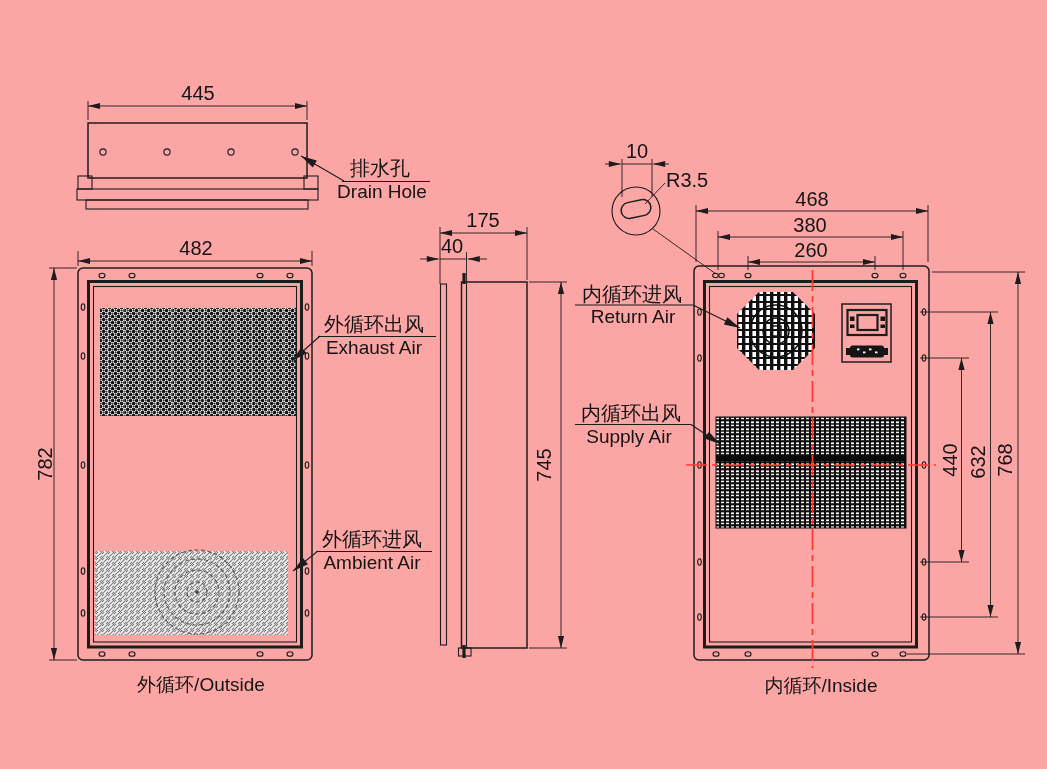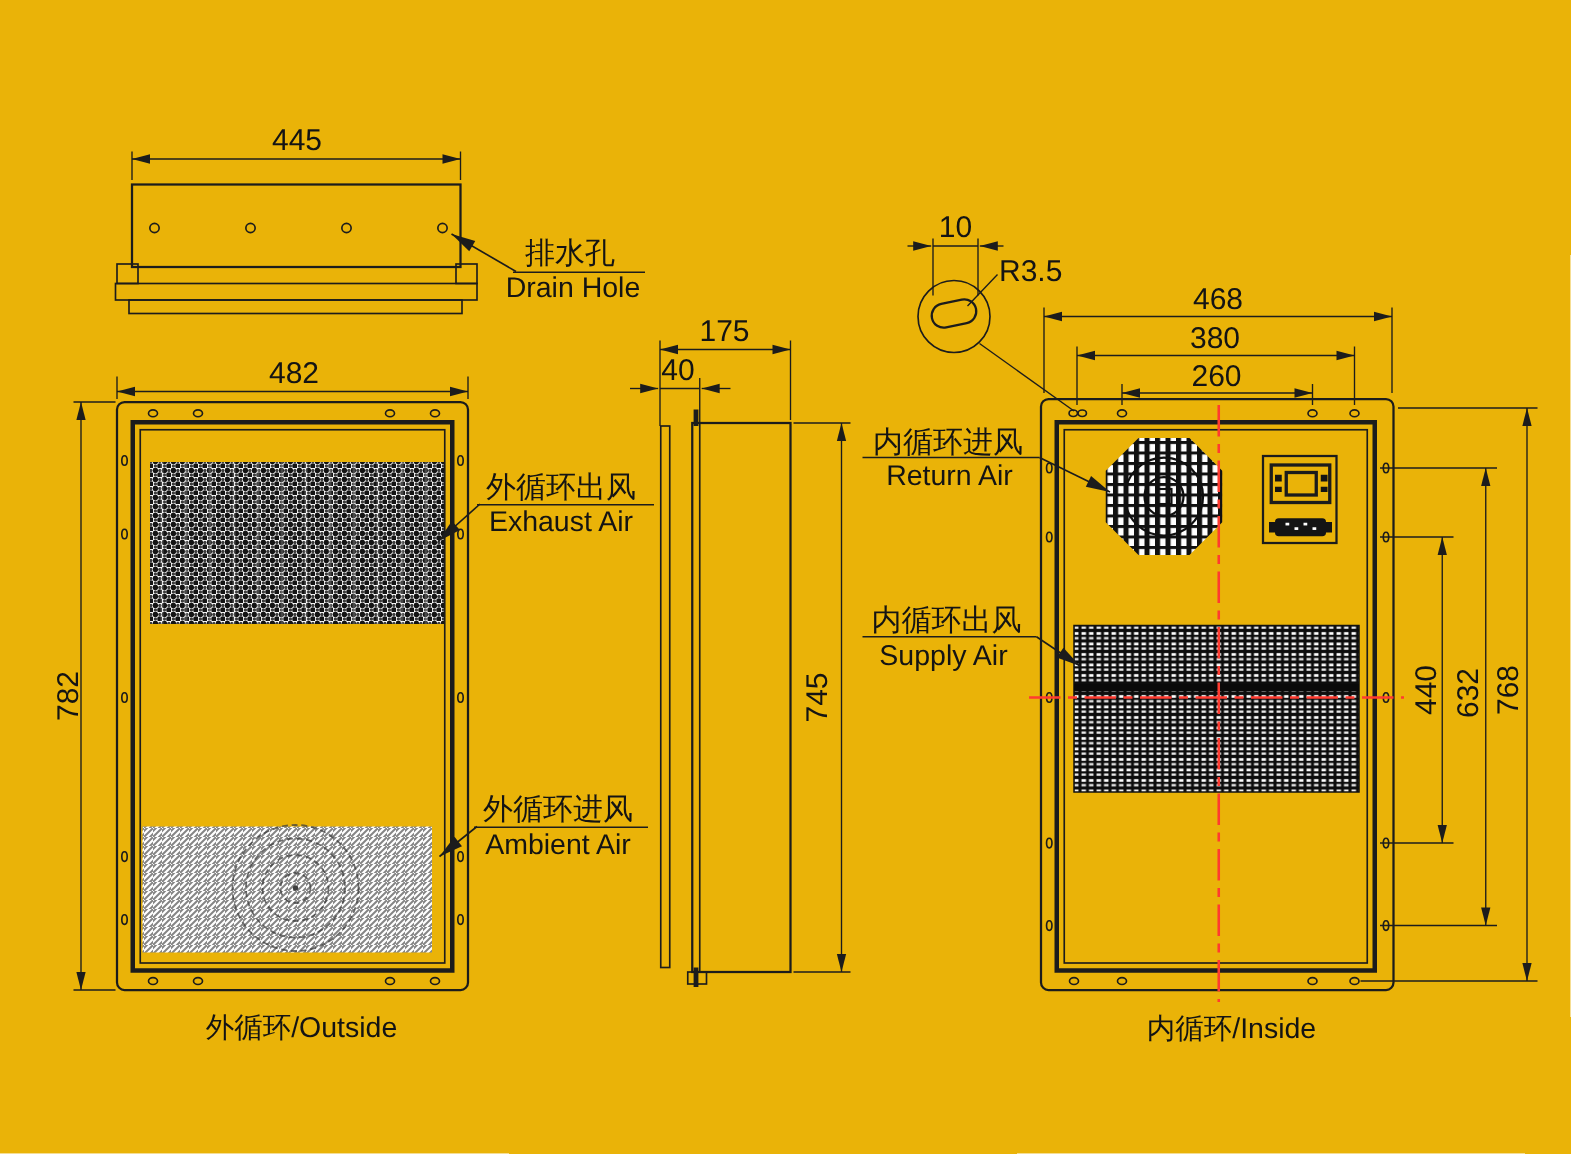--- a/index.html
+++ b/index.html
@@ -1,17 +1,17 @@
 <!DOCTYPE html>
 <html style="--line: #1c1c1c; --red: #ff3b30;"><head>
 <meta charset="utf-8">
 <style>
   :root { --line:#1c1c1c; --red:#ff3b30; }
   html,body{margin:0;padding:0;background:#ffffff;}
-  .stage{width:1047px;height:769px;position:relative;background:#eab308;overflow:hidden;}
+  .stage{width:1047px;height:769px;position:relative;background:#fca5a5;overflow:hidden;}
   svg{position:absolute;left:0;top:0;}
   .s  {fill:none;stroke:var(--line);stroke-width:1.1;}
   .s13{fill:none;stroke:var(--line);stroke-width:1.5;}
   .s2 {fill:none;stroke:var(--line);stroke-width:2.2;}
   .s3 {fill:none;stroke:var(--line);stroke-width:3;}
   .thin{fill:none;stroke:var(--line);stroke-width:0.9;}
   .lead{fill:none;stroke:var(--line);stroke-width:1.1;}
   .red{fill:none;stroke:var(--red);stroke-width:1.7;stroke-dasharray:21 5 6 5;}
   text{font-family:"Liberation Sans","DejaVu Sans",sans-serif;font-size:20px;fill:#141414;text-anchor:middle;}
   .en{font-size:19px;}

